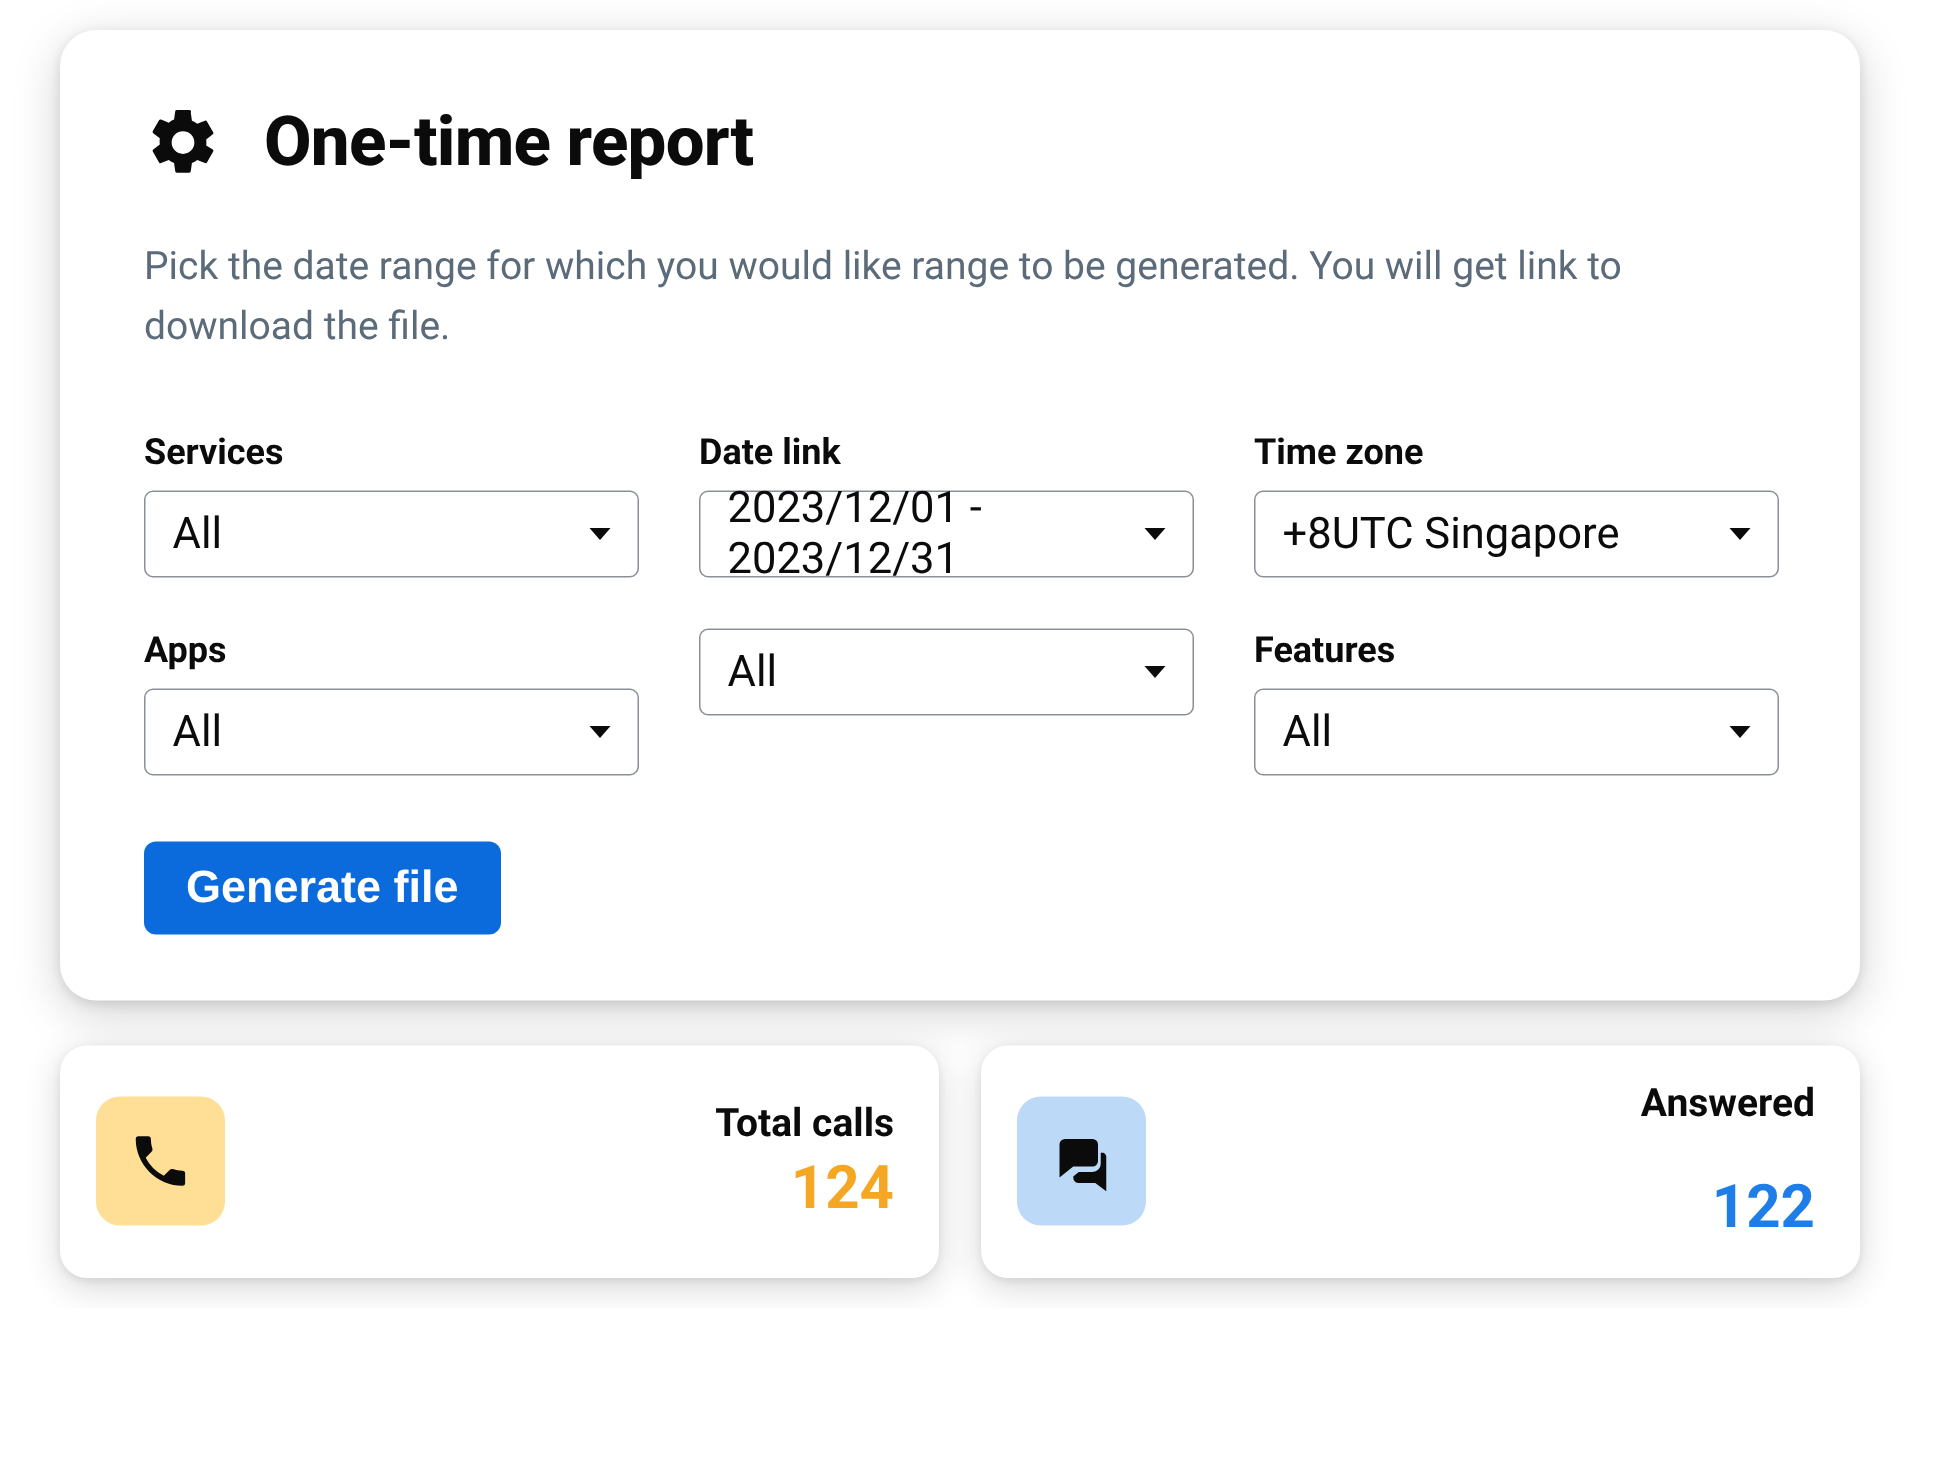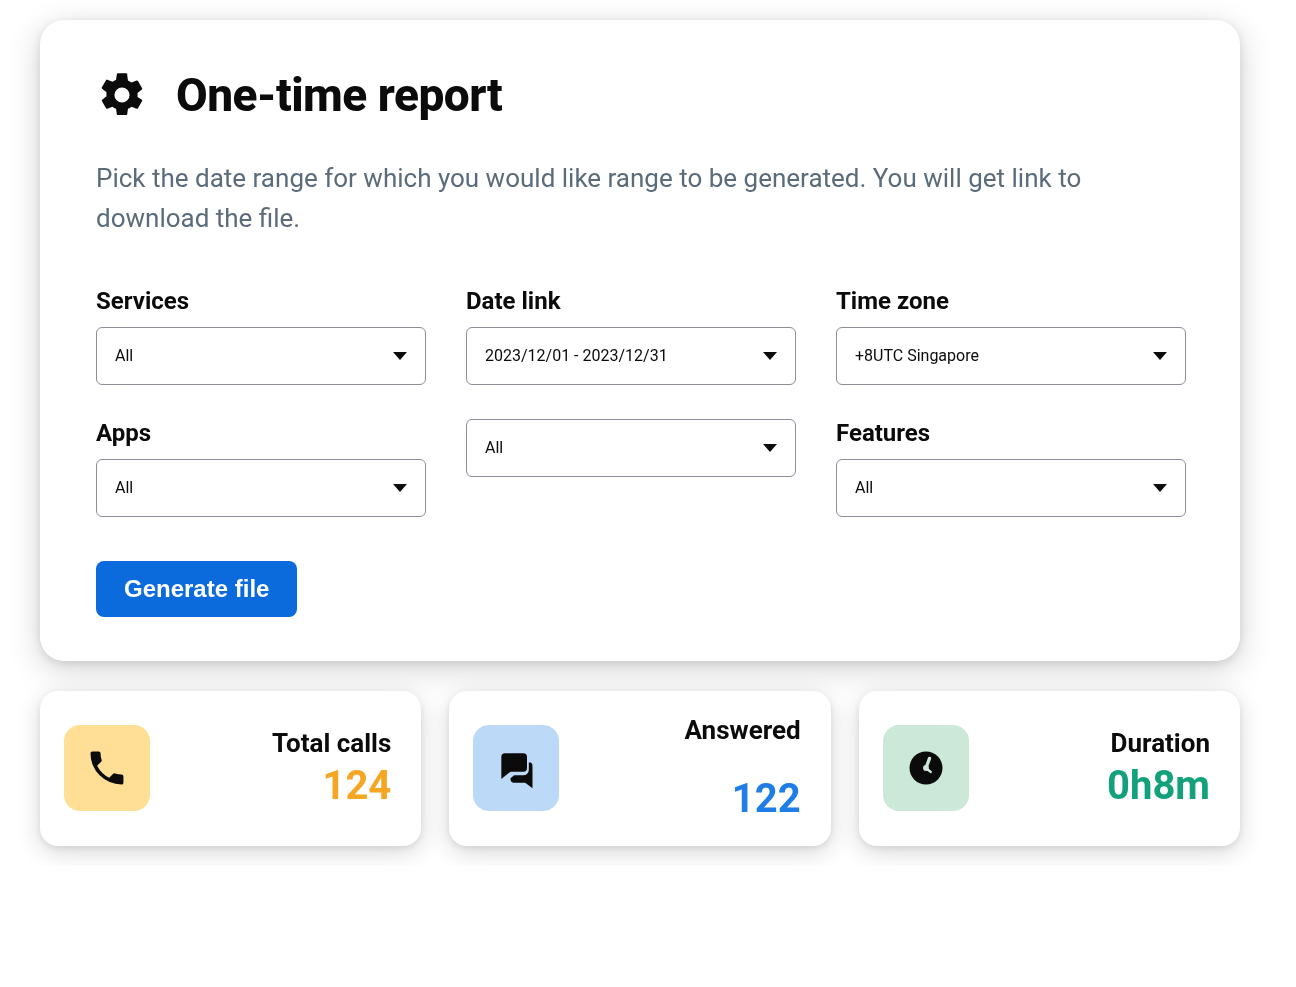--- a/index.html
+++ b/index.html
@@ -54,37 +54,37 @@
   .select {
     width: 100%;
     height: 58px;
     border: 1px solid #8a8f98;
     border-radius: 6px;
     background: #fff;
     padding: 0 18px;
     display: flex;
     align-items: center;
     justify-content: space-between;
-    font-size: 16px;
+    font-size: 29px;
     color: #0b0b0b;
     cursor: pointer;
   }
   .select .caret {
     width: 0; height: 0;
     border-left: 7px solid transparent;
     border-right: 7px solid transparent;
     border-top: 8px solid #0b0b0b;
   }
   .btn-primary {
     background: #0b6bdc;
     color: #fff;
     border: none;
     border-radius: 8px;
     padding: 14px 28px;
-    font-size: 24px;
+    font-size: 30px;
     font-weight: 600;
     cursor: pointer;
   }
   .stats-row {
     display: flex;
     gap: 28px;
     margin-top: 30px;
     margin-left: 20px;
     width: 1200px;
   }
@@ -217,28 +217,14 @@
         <path d="M4 4h12a2 2 0 0 1 2 2v6a2 2 0 0 1-2 2H9l-5 4V6a2 2 0 0 1 2-2z"></path>
         <path d="M20 9h-1v4a3 3 0 0 1-3 3h-5l-2 1.6V18a2 2 0 0 0 2 2h6l4 3v-12a2 2 0 0 0-1-2z"></path>
       </svg>
     </div>
     <div class="stat-text">
       <div class="stat-label">Answered</div>
       <div class="stat-value blue">122</div>
     </div>
   </div>
 
-  <div class="stat-card">
-    <div class="stat-icon green">
-      <svg width="44" height="44" viewBox="0 0 24 24" fill="#0b0b0b">
-        <circle cx="12" cy="12" r="9"></circle>
-        <circle cx="12" cy="12" r="1.6" fill="#cce8d8"></circle>
-        <rect x="11.1" y="5.5" width="1.8" height="6" rx="0.9" fill="#cce8d8" transform="rotate(20 12 12)"></rect>
-        <rect x="11.3" y="11" width="1.4" height="5" rx="0.7" fill="#cce8d8" transform="rotate(-50 12 12)"></rect>
-      </svg>
-    </div>
-    <div class="stat-text">
-      <div class="stat-label">Duration</div>
-      <div class="stat-value teal">0h8m</div>
-    </div>
-  </div>
 
 </div>
 
 </body></html>

